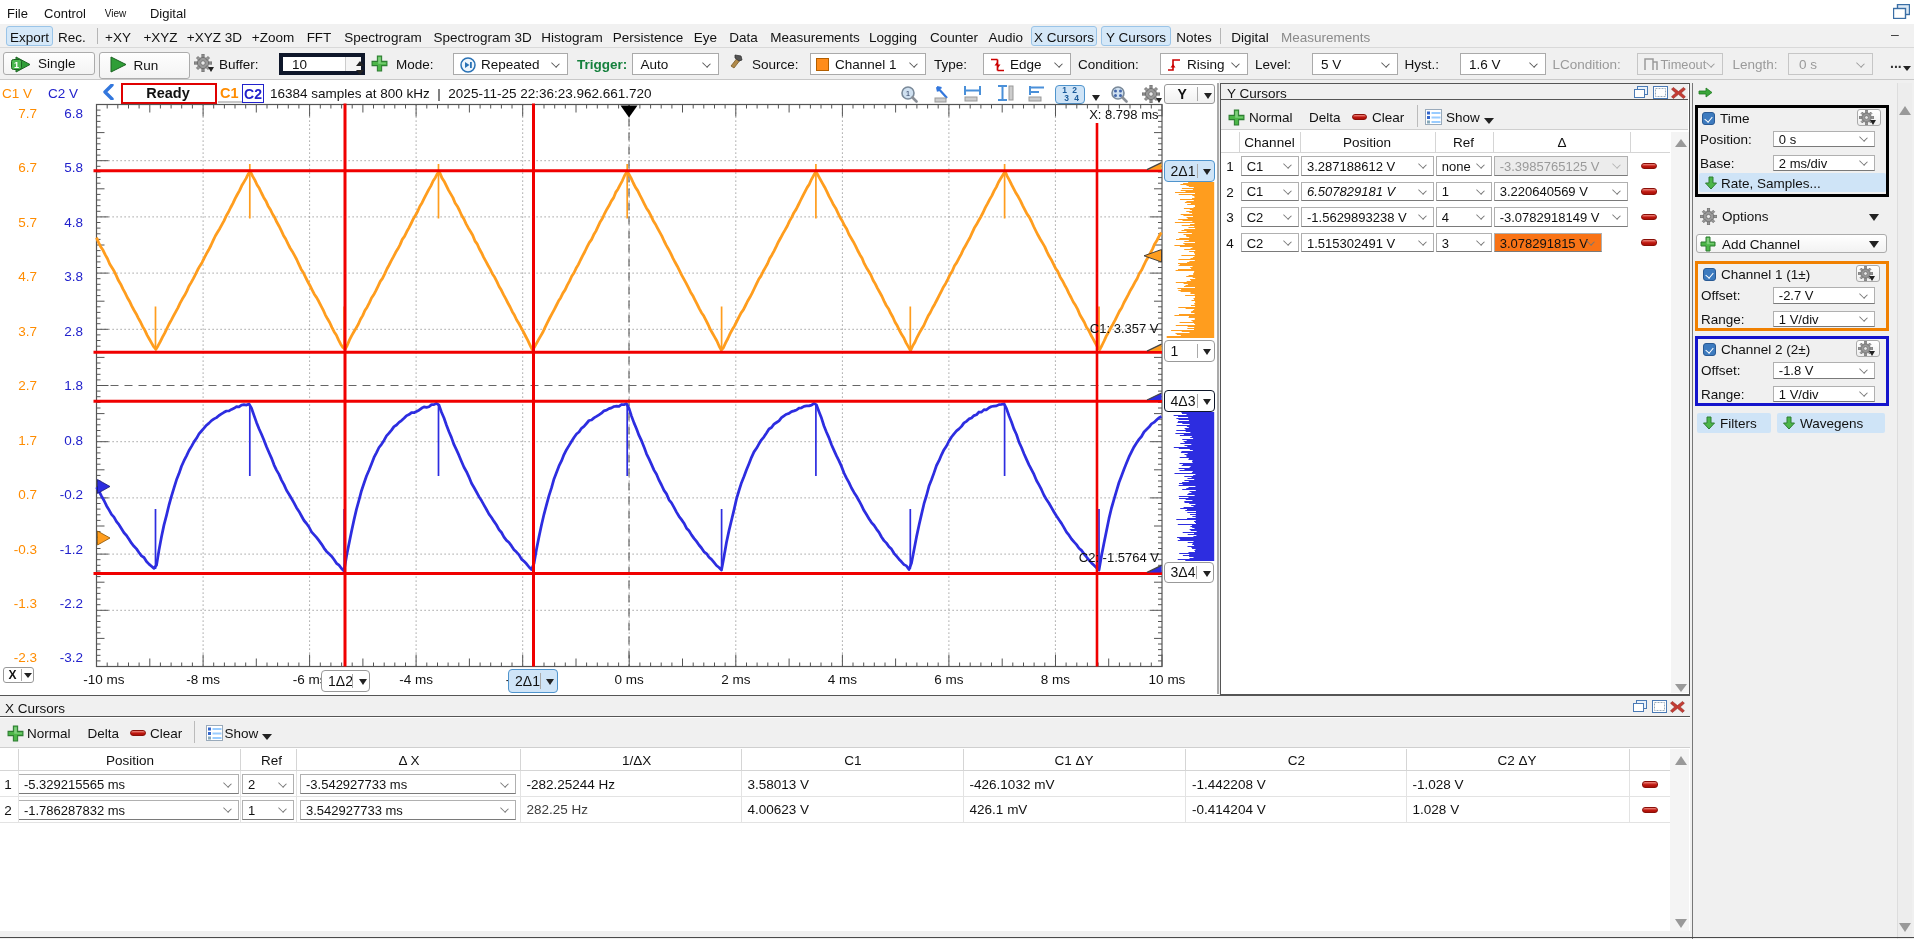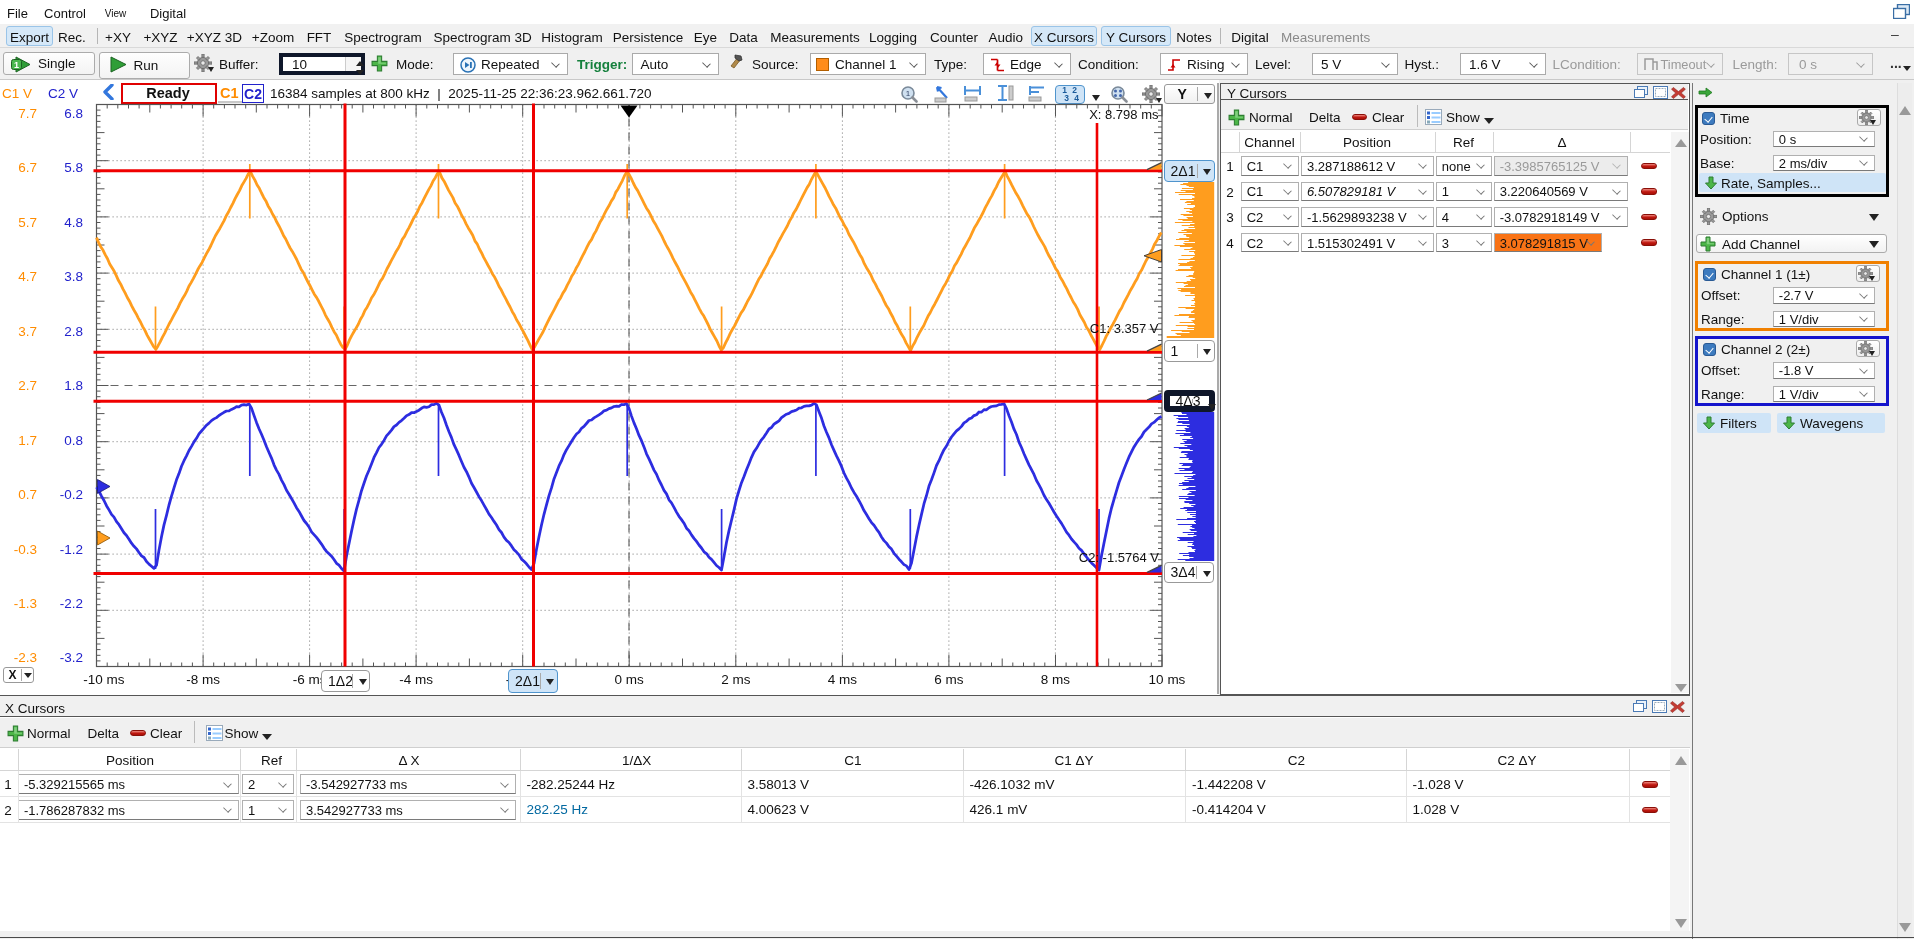--- a/index.html
+++ b/index.html
@@ -287,21 +287,21 @@
 <div style="position:absolute;left:1163.5px;top:159.5px;width:51px;height:22px;background:#cfe4f7;border:1.6px solid #4f94cd;border-radius:4px;box-sizing:border-box;">
     <span style="position:absolute;left:6px;top:50%;transform:translateY(-50%);font-size:14px;color:#111;">2Δ1</span>
     <div style="position:absolute;right:16px;top:3px;bottom:3px;width:1px;background:#aaa;"></div>
     <div style="position:absolute;left:38.5px;top:8.5px;width:0;height:0;border-left:4.5px solid transparent;border-right:4.5px solid transparent;border-top:6px solid #222;"></div>
   </div>
 <div style="position:absolute;left:1163.5px;top:340px;width:51px;height:21.5px;background:#fff;border:1px solid #999;border-radius:4px;box-sizing:border-box;">
     <span style="position:absolute;left:6px;top:50%;transform:translateY(-50%);font-size:14px;color:#111;">1</span>
     <div style="position:absolute;right:16px;top:3px;bottom:3px;width:1px;background:#aaa;"></div>
     <div style="position:absolute;left:38.5px;top:8.25px;width:0;height:0;border-left:4.5px solid transparent;border-right:4.5px solid transparent;border-top:6px solid #222;"></div>
   </div>
-<div style="position:absolute;left:1163.5px;top:389.5px;width:51px;height:22px;background:#fff;border:6px solid #0f172a;border-radius:4px;box-sizing:border-box;">
+<div style="position:absolute;left:1163.5px;top:389.5px;width:51px;height:22px;background:#fff;border:1px solid #0f172a;border-radius:4px;box-sizing:border-box;">
     <span style="position:absolute;left:6px;top:50%;transform:translateY(-50%);font-size:14px;color:#111;">4Δ3</span>
     <div style="position:absolute;right:16px;top:3px;bottom:3px;width:1px;background:#aaa;"></div>
     <div style="position:absolute;left:38.5px;top:8.5px;width:0;height:0;border-left:4.5px solid transparent;border-right:4.5px solid transparent;border-top:6px solid #222;"></div>
   </div>
 <div style="position:absolute;left:1163.5px;top:561.5px;width:50.5px;height:21.5px;background:#fff;border:1px solid #999;border-radius:4px;box-sizing:border-box;">
     <span style="position:absolute;left:6px;top:50%;transform:translateY(-50%);font-size:14px;color:#111;">3Δ4</span>
     <div style="position:absolute;right:16px;top:3px;bottom:3px;width:1px;background:#aaa;"></div>
     <div style="position:absolute;left:38.0px;top:8.25px;width:0;height:0;border-left:4.5px solid transparent;border-right:4.5px solid transparent;border-top:6px solid #222;"></div>
   </div>
 <div style="left:1216.5px;top:83px;width:2px;height:611px;background:#aaa;"></div>
@@ -610,21 +610,21 @@
     <div style="position:absolute;right:7px;top:4.5px;width:7px;height:7px;border-right:1.5px solid #777;border-bottom:1.5px solid #777;transform:rotate(45deg) scale(1,.75);"></div>
   </div>
 <div style="position:absolute;left:242.1px;top:799.6px;width:51.7px;height:20px;background:#fff;border:1px solid #b0b0b0;border-bottom:1px solid #7a7a7a;box-sizing:border-box;">
     <span style="position:absolute;left:5px;top:50%;transform:translateY(-50%);font-size:13px;color:#111;white-space:pre;">1</span>
     <div style="position:absolute;right:7px;top:4.5px;width:7px;height:7px;border-right:1.5px solid #777;border-bottom:1.5px solid #777;transform:rotate(45deg) scale(1,.75);"></div>
   </div>
 <div style="position:absolute;left:300px;top:799.6px;width:216.2px;height:20px;background:#fff;border:1px solid #b0b0b0;border-bottom:1px solid #7a7a7a;box-sizing:border-box;">
     <span style="position:absolute;left:5px;top:50%;transform:translateY(-50%);font-size:13px;color:#111;white-space:pre;">3.542927733 ms</span>
     <div style="position:absolute;right:7px;top:4.5px;width:7px;height:7px;border-right:1.5px solid #777;border-bottom:1.5px solid #777;transform:rotate(45deg) scale(1,.75);"></div>
   </div>
-<div style="position:absolute;left:526.5px;top:802.1px;font-size:13.5px;color:#0369a1;font-weight:normal;white-space:pre;">282.25 Hz</div>
+<div style="position:absolute;left:526.5px;top:802.1px;font-size:13.5px;color:#404040;font-weight:normal;white-space:pre;">282.25 Hz</div>
 <div style="position:absolute;left:747.5px;top:802.1px;font-size:13.5px;color:#111;font-weight:normal;white-space:pre;">4.00623 V</div>
 <div style="position:absolute;left:969.6px;top:802.1px;font-size:13.5px;color:#111;font-weight:normal;white-space:pre;">426.1 mV</div>
 <div style="position:absolute;left:1192.1px;top:802.1px;font-size:13.5px;color:#111;font-weight:normal;white-space:pre;">-0.414204 V</div>
 <div style="position:absolute;left:1412.6px;top:802.1px;font-size:13.5px;color:#111;font-weight:normal;white-space:pre;">1.028 V</div>
 <div style="position:absolute;left:1642px;top:806.6px;width:15.5px;height:6.5px;border-radius:3px;background:linear-gradient(#ef8a80,#c01810 55%,#a81008);border:0.5px solid #8a0f08;"></div>
 <div style="left:0;top:796.0px;width:1670px;height:1px;background:#e3e3e3;"></div>
 <div style="left:0;top:821.5px;width:1670px;height:1px;background:#e3e3e3;"></div>
 <div style="left:17.5px;top:770.5px;width:1px;height:51px;background:#e3e3e3;"></div>
 <div style="left:240px;top:770.5px;width:1px;height:51px;background:#e3e3e3;"></div>
 <div style="left:296.2px;top:770.5px;width:1px;height:51px;background:#e3e3e3;"></div>

